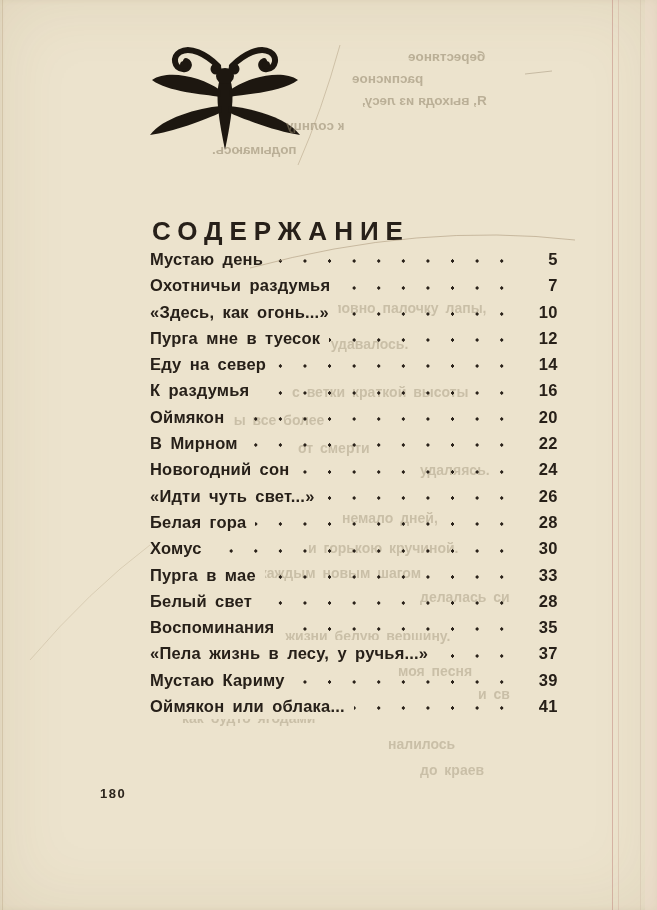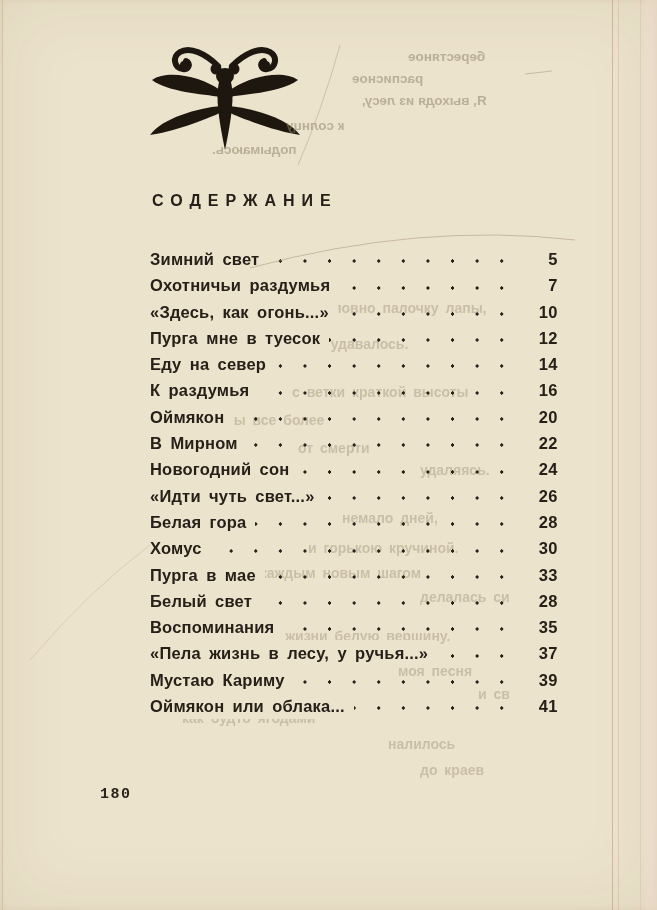--- a/index.html
+++ b/index.html
@@ -15,22 +15,22 @@
   }
   .page{
     position:relative;width:657px;height:910px;
     background:var(--paper);
     box-shadow:inset 0 0 70px rgba(120,90,40,.10), inset 0 0 6px rgba(120,90,40,.08);
   }
   
   .ornament{position:absolute;left:150px;top:44px;width:150px;height:110px;}
   
   .heading{
-    position:absolute;left:152px;top:192px;
-    font-size:16px;font-weight:700;letter-spacing:7px;
+    position:absolute;left:152px;top:216px;
+    font-size:26px;font-weight:700;letter-spacing:7px;
     color:var(--ink);white-space:nowrap;
   }
   
   .toc{position:absolute;left:150px;top:246px;width:408px;}
   .row{
     position:relative;height:26.3px;line-height:26.3px;
     font-size:16.5px;font-weight:700;color:var(--ink);
     word-spacing:3.5px;letter-spacing:.2px;white-space:nowrap;
     background-image:radial-gradient(circle 1.8px at 12.3px 3px, #2a221a 92%, rgba(42,34,26,0) 100%);
     background-size:24.6px 6px;background-repeat:repeat-x;
@@ -40,21 +40,21 @@
     position:relative;display:inline-block;height:26.3px;
     background:var(--paper);padding-right:9px;
   }
   .row .n{
     position:absolute;right:0;top:0;height:26.3px;width:48px;
     background:var(--paper);text-align:right;letter-spacing:.5px;
   }
   
   .folio{
     position:absolute;left:100px;top:786px;
-    font-size:15px;font-weight:700;letter-spacing:1.5px;color:#2b241c;font-family:Liberation Mono, monospace;
+    font-size:13px;font-weight:700;letter-spacing:1.5px;color:#2b241c;
   }
   
   .ghost{
     position:absolute;white-space:nowrap;font-weight:700;
     color:var(--bleed);filter:blur(.4px);
   }
   .ghost.mir{transform:scaleX(-1);font-size:13.5px;opacity:.55;}
   .ghost.fnt{font-size:14px;opacity:.38;word-spacing:3px;}
   
   .scratches{position:absolute;left:0;top:0;pointer-events:none;}
@@ -117,21 +117,21 @@
       <span class="ghost fnt" style="left: 478px; top: 686px;">и светло,</span>
       <span class="ghost fnt" style="left: 182px; top: 710px;">как будто ягодами</span>
       <span class="ghost fnt" style="left: 388px; top: 736px;">налилось</span>
       <span class="ghost fnt" style="left: 420px; top: 762px;">до краев</span>
     </div>
 
   <div class="heading">СОДЕРЖАНИЕ</div>
 
   <div class="toc">
       <div class="row">
-      <span class="t">Зимний свет</span>
+      <span class="t">Мустаю день</span>
       <span class="n">5</span>
     </div>
       <div class="row">
       <span class="t">Охотничьи раздумья</span>
       <span class="n">7</span>
     </div>
       <div class="row">
       <span class="t">«Здесь, как огонь...»</span>
       <span class="n">10</span>
     </div>

